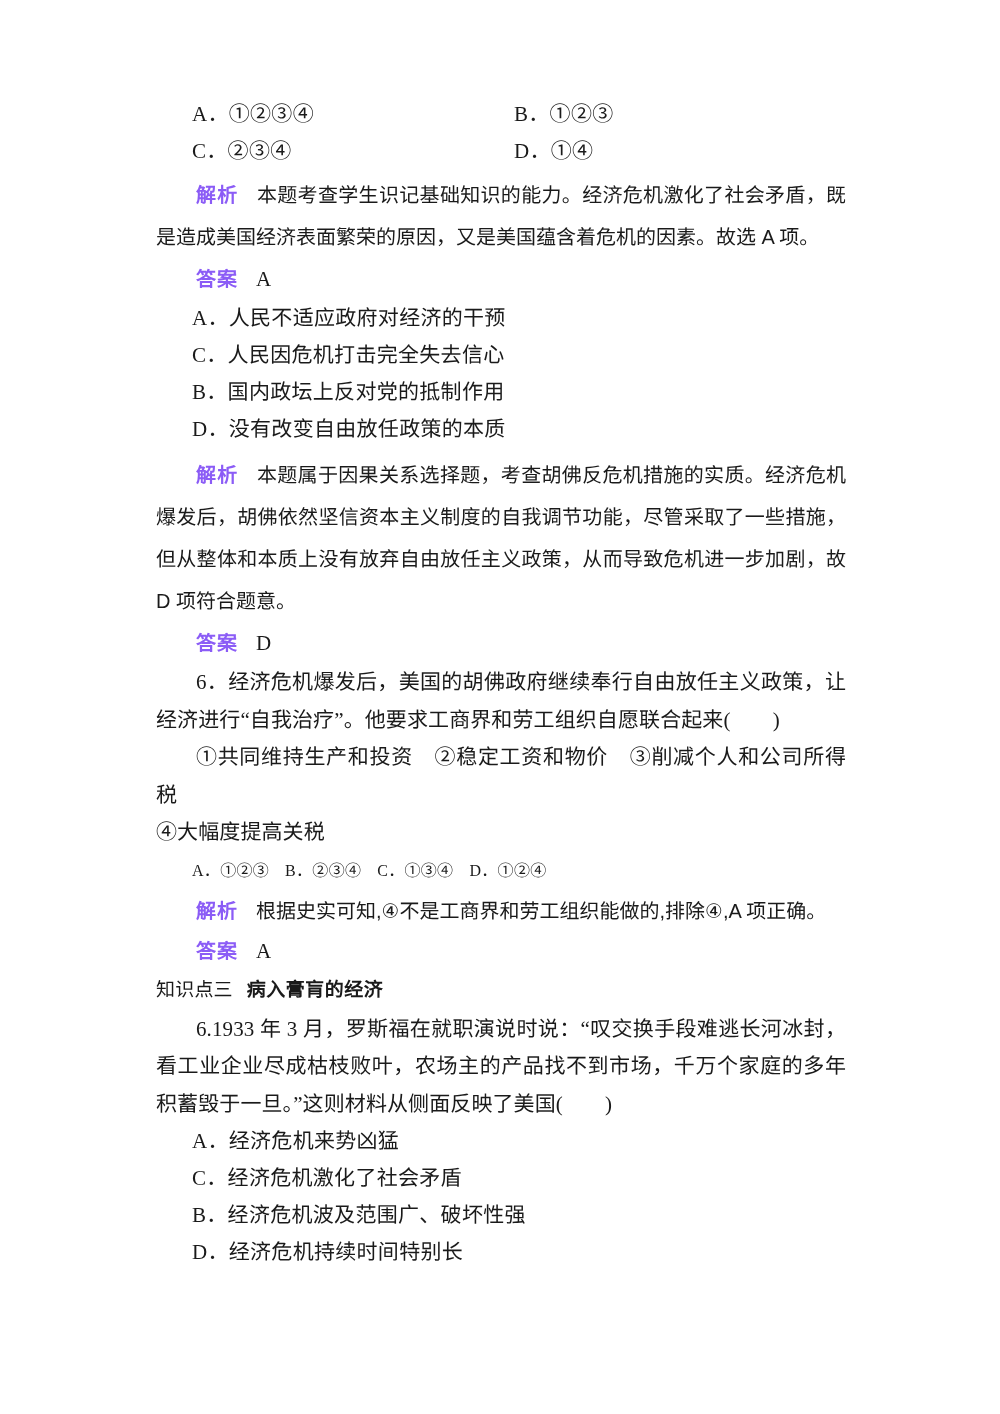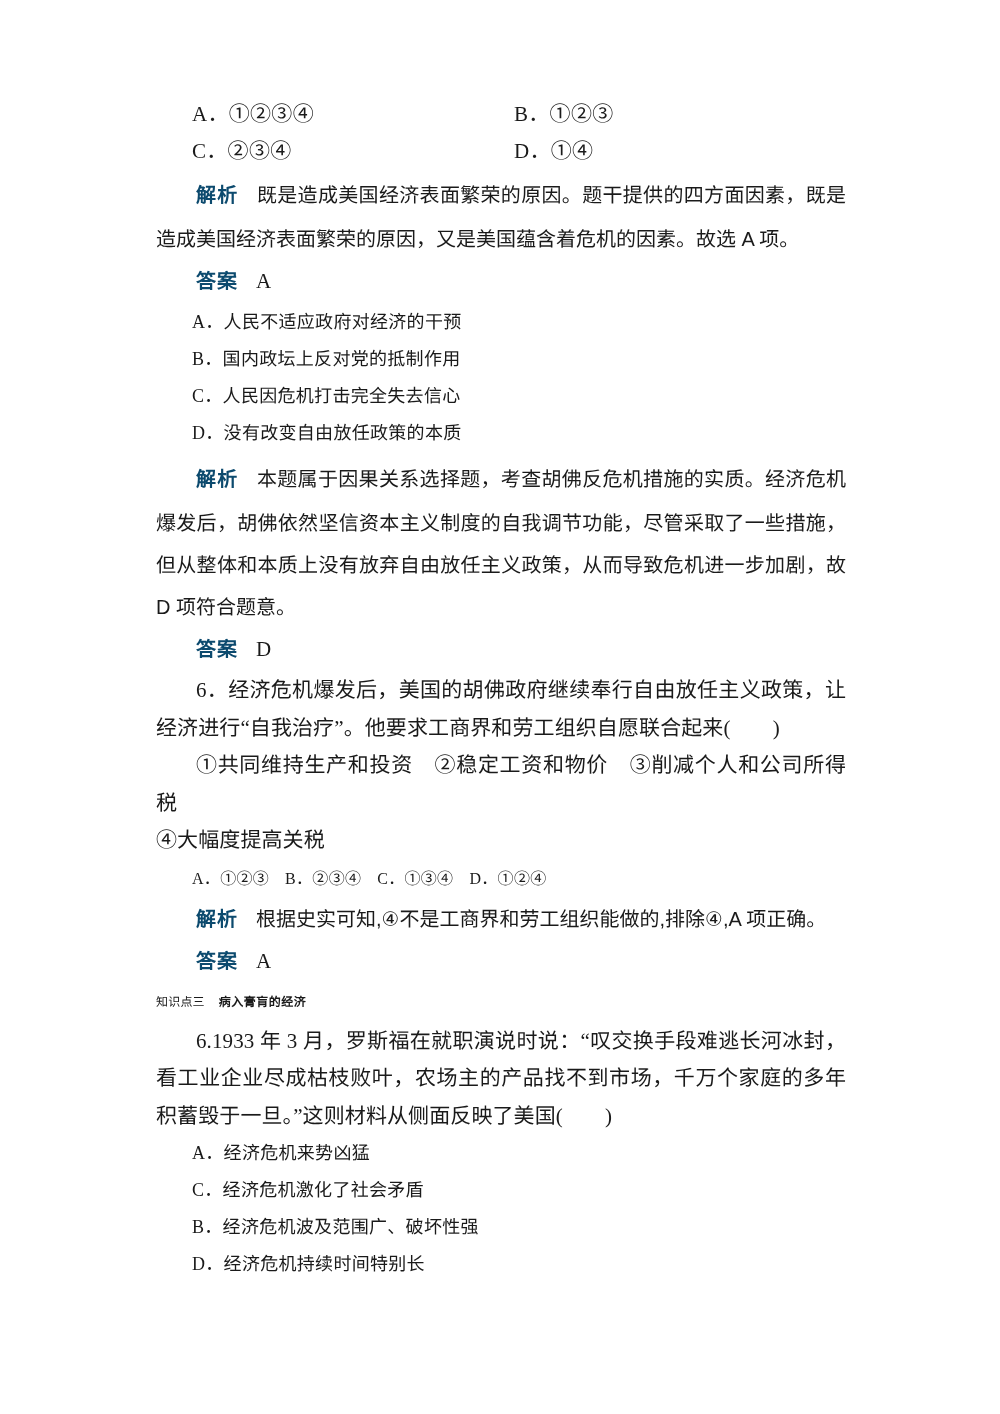--- a/index.html
+++ b/index.html
@@ -51,21 +51,21 @@
     padding-left: 36px;
     box-sizing: border-box;
     flex: none;
   }
   .opt-2col .col-b {
     flex: 1;
   }
 
   
   .opt-line {
-    font-size: 18px;
+    font-size: 21px;
     line-height: 37px;
     padding-left: 36px;
     letter-spacing: 0.3px;
     white-space: nowrap;
   }
 
   
   .opt-inline {
     font-size: 16px;
     line-height: 37px;
@@ -98,37 +98,37 @@
     line-height: 42px;
     text-align: justify;
     text-justify: inter-ideograph;
     text-indent: 40px;
     letter-spacing: 0px;
   }
   .explain.tight {
     line-height: 40px;
   }
   .label-red {
-    color: #0c4a6e;
-    font-family: Liberation Mono, monospace;
+    color: #8b5cf6;
+    font-family: Liberation Sans, sans-serif;
     font-weight: bold;
     letter-spacing: 1px;
   }
   .label-sp {
     display: inline-block;
     width: 18px;
   }
   .ans-val {
     font-family: "Liberation Serif", "DejaVu Serif", serif;
     font-size: 21px;
   }
 
   
   .kp-line {
-    font-size: 12px;
+    font-size: 19px;
     line-height: 38px;
     letter-spacing: 0.2px;
   }
   .kp-no {
     font-family: "Liberation Serif", "DejaVu Serif", serif;
   }
   .kp-title {
     font-family: "Liberation Sans", "DejaVu Sans", sans-serif;
     font-weight: bold;
     margin-left: 14px;
@@ -150,28 +150,28 @@
       <span class="col-a serif">A．①②③④</span>
       <span class="col-b serif">B．①②③</span>
     </div>
     <div class="opt-2col">
       <span class="col-a serif">C．②③④</span>
       <span class="col-b serif">D．①④</span>
     </div>
 
     <div class="sp-4"></div>
 
-    <p class="blk explain"><span class="label-red">解析</span><span class="label-sp"></span><span>既是造成美国经济表面繁荣的原因。题干提供的四方面因素，既是造成美国经济表面繁荣的原因，又是美国蕴含着危机的因素。故选 A 项。</span></p>
+    <p class="blk explain"><span class="label-red">解析</span><span class="label-sp"></span><span>本题考查学生识记基础知识的能力。经济危机激化了社会矛盾，既是造成美国经济表面繁荣的原因，又是美国蕴含着危机的因素。故选 A 项。</span></p>
 
     <p class="blk explain"><span class="label-red">答案</span><span class="label-sp"></span><span class="ans-val">A</span></p>
 
 
     <div class="opt-line serif">A．人民不适应政府对经济的干预</div>
+    <div class="opt-line serif">C．人民因危机打击完全失去信心</div>
     <div class="opt-line serif">B．国内政坛上反对党的抵制作用</div>
-    <div class="opt-line serif">C．人民因危机打击完全失去信心</div>
     <div class="opt-line serif">D．没有改变自由放任政策的本质</div>
 
     <div class="sp-6"></div>
 
     <p class="blk explain"><span class="label-red">解析</span><span class="label-sp"></span><span>本题属于因果关系选择题，考查胡佛反危机措施的实质。经济危机爆发后，胡佛依然坚信资本主义制度的自我调节功能，尽管采取了一些措施，但从整体和本质上没有放弃自由放任主义政策，从而导致危机进一步加剧，故 D 项符合题意。</span></p>
 
     <p class="blk explain"><span class="label-red">答案</span><span class="label-sp"></span><span class="ans-val">D</span></p>
 
     <p class="blk question">6．经济危机爆发后，美国的胡佛政府继续奉行自由放任主义政策，让经济进行“自我治疗”。他要求工商界和劳工组织自愿联合起来(　　)</p>
 

